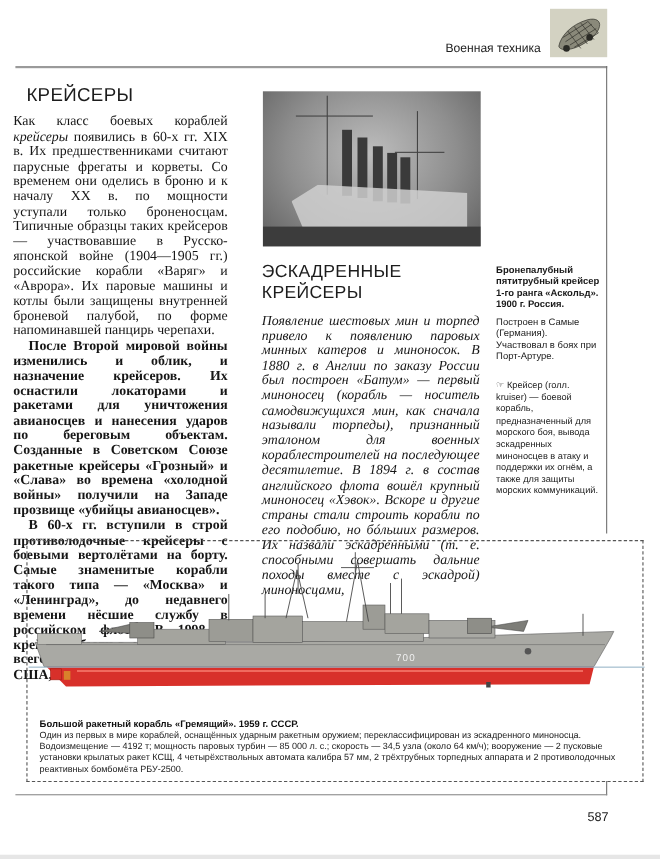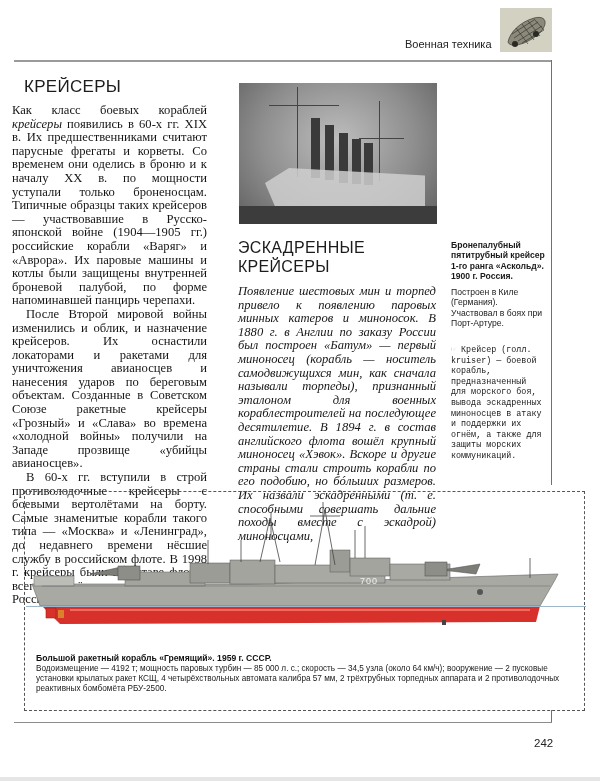--- a/index.html
+++ b/index.html
@@ -13,43 +13,43 @@
   .frame-right { left: 551px; top: 60px; width: 1px; height: 425px; background: #707070; }
 
   
   .h-sans { font-family: "Liberation Sans", sans-serif; font-weight: normal; color: #1c1c1c; letter-spacing: 0.3px; }
   .h1 { left: 24px; top: 77px; font-size: 17px; }
   .h2 { left: 238px; top: 238px; font-size: 16px; line-height: 19px; width: 150px; }
 
   
   .col { font-family: "Liberation Serif", serif; font-size: 12.6px; line-height: 13.6px; text-align: justify; color: #161616; hyphens: auto; }
   .col p { margin: 0; }
-  .col p + p { text-indent: 14px; }
+  .col p + p { text-indent: 14px; font-weight: bold; }
   .col-left { left: 12px; top: 104px; width: 195px; }
   .col-mid { left: 238px; top: 285px; width: 198px; font-style: italic; }
   .col em { font-style: italic; }
 
   
   .photo { left: 239px; top: 83px; width: 198px; height: 141px; background: radial-gradient(ellipse at 50% 40%, #bdbdbd 0%, #8e8e8e 55%, #5e5e5e 100%); overflow: hidden; }
   .photo .hull { position: absolute; left: 26px; top: 80px; width: 160px; height: 50px; background: #cfcfcf; clip-path: polygon(0 40%, 15% 10%, 100% 25%, 100% 100%, 8% 100%); opacity: .85; }
   .photo .funnel { position: absolute; width: 9px; background: #3a3a3a; }
   .photo .mast { position: absolute; width: 1px; background: #444; }
   .photo .water { position: absolute; left: 0; bottom: 0; width: 100%; height: 18px; background: #3c3c3c; }
 
   
   .cap { font-family: "Liberation Sans", sans-serif; font-size: 8.6px; line-height: 10.4px; color: #1a1a1a; }
   .cap-title { left: 451px; top: 240px; width: 95px; font-weight: bold; }
   .cap-body { left: 451px; top: 287px; width: 95px; }
-  .note { left: 451px; top: 345px; width: 95px; font-family: Liberation Mono, monospace; font-size: 8.4px; line-height: 10.6px; }
+  .note { left: 451px; top: 345px; width: 95px; font-family: Liberation Sans, sans-serif; font-size: 8.4px; line-height: 10.6px; }
 
   
   .ship-box { left: 24px; top: 491px; width: 561px; height: 220px; border: 1px dashed #555; box-sizing: border-box; }
   .ship-area { left: 30px; top: 500px; width: 550px; height: 120px; }
   .waterline { left: 26px; top: 606px; width: 560px; height: 1px; background: #9ab7c9; }
-  .ship-num { left: 360px; top: 576px; font-family: "Liberation Sans", sans-serif; font-size: 9px; color: #f0f0f0; letter-spacing: 1px; }
+  .ship-num { left: 360px; top: 593px; font-family: "Liberation Sans", sans-serif; font-size: 9px; color: #f0f0f0; letter-spacing: 1px; }
 
   .ship-cap-title { left: 36px; top: 653px; font-family: "Liberation Sans", sans-serif; font-weight: bold; font-size: 8.6px; color: #111; }
   .ship-cap-body { left: 36px; top: 664px; width: 540px; font-family: "Liberation Sans", sans-serif; font-size: 8.2px; line-height: 10.2px; color: #1a1a1a; }
   .ship-cap-body p { margin: 0; }
 
   .frame-bottom { left: 14px; top: 722px; width: 538px; height: 1px; background: #8c8c8c; }
   .frame-right2 { left: 551px; top: 710px; width: 1px; height: 13px; background: #707070; }
   .page-num { left: 534px; top: 737px; font-family: "Liberation Sans", sans-serif; font-size: 11.5px; color: #222; }
   .bottom-strip { left: 0; top: 777px; width: 600px; height: 4px; background: #e6e6e6; }
 </style>
@@ -91,21 +91,21 @@
   <div class="hull"></div>
   <div class="water"></div>
 </div>
 
 <div class="abs h-sans h2">ЭСКАДРЕННЫЕ КРЕЙСЕРЫ</div>
 <div class="abs col col-mid">
   <p>Появление шестовых мин и торпед привело к появлению паровых минных катеров и миноносок. В 1880 г. в Англии по заказу России был построен «Батум» — первый миноносец (корабль — носитель самодвижущихся мин, как сначала называли торпеды), признанный эталоном для военных кораблестроителей на последующее десятилетие. В 1894 г. в состав английского флота вошёл крупный миноносец «Хэвок». Вскоре и другие страны стали строить корабли по его подобию, но бóльших размеров. Их назвали эскадренными (т. е. способными совершать дальние походы вместе с эскадрой) миноносцами,</p>
 </div>
 
 <div class="abs cap cap-title">Бронепалубный пятитрубный крейсер 1-го ранга «Аскольд». 1900 г. Россия.</div>
-<div class="abs cap cap-body">Построен в Киле (Германия). Участвовал в боях при Порт-Артуре.</div>
+<div class="abs cap cap-body">Построен в Самые (Германия). Участвовал в боях при Порт-Артуре.</div>
 <div class="abs note">
   <span>☞</span>
   <span>Крейсер (голл. kruiser) — боевой корабль, предназначенный для морского боя, вывода эскадренных миноносцев в атаку и поддержки их огнём, а также для защиты морских коммуникаций.</span>
 </div>
 
 <div class="abs ship-box"></div>
 <div class="abs ship-area">
   <svg width="550" height="125" viewBox="0 0 550 125">
 
     <path d="M12 106 L510 106 L506 122 L30 124 Z" fill="#d8302a"></path>
@@ -144,19 +144,20 @@
     <rect x="28" y="110" width="6" height="8" fill="#d9822b"></rect>
     <rect x="412" y="120" width="4" height="6" fill="#444"></rect>
     <circle cx="450" cy="92" r="3" fill="#555"></circle>
   </svg>
 </div>
 <div class="abs waterline"></div>
 <div class="abs ship-num">700</div>
 
 <div class="abs ship-cap-title">Большой ракетный корабль «Гремящий». 1959 г. СССР.</div>
 <div class="abs ship-cap-body">
+  <p>Один из первых в мире кораблей, оснащённых ударным ракетным оружием; переклассифицирован из эскадренного миноносца.</p>
   <p>Водоизмещение — 4192 т; мощность паровых турбин — 85 000 л. с.; скорость — 34,5 узла (около 64 км/ч); вооружение — 2 пусковые установки крылатых ракет КСЩ, 4 четырёхствольных автомата калибра 57 мм, 2 трёхтрубных торпедных аппарата и 2 противолодочных реактивных бомбомёта РБУ-2500.</p>
 </div>
 
 <div class="abs frame-right2"></div>
 <div class="abs frame-bottom"></div>
-<div class="abs page-num">242</div>
+<div class="abs page-num">587</div>
 <div class="abs bottom-strip"></div>
 
 </body></html>

